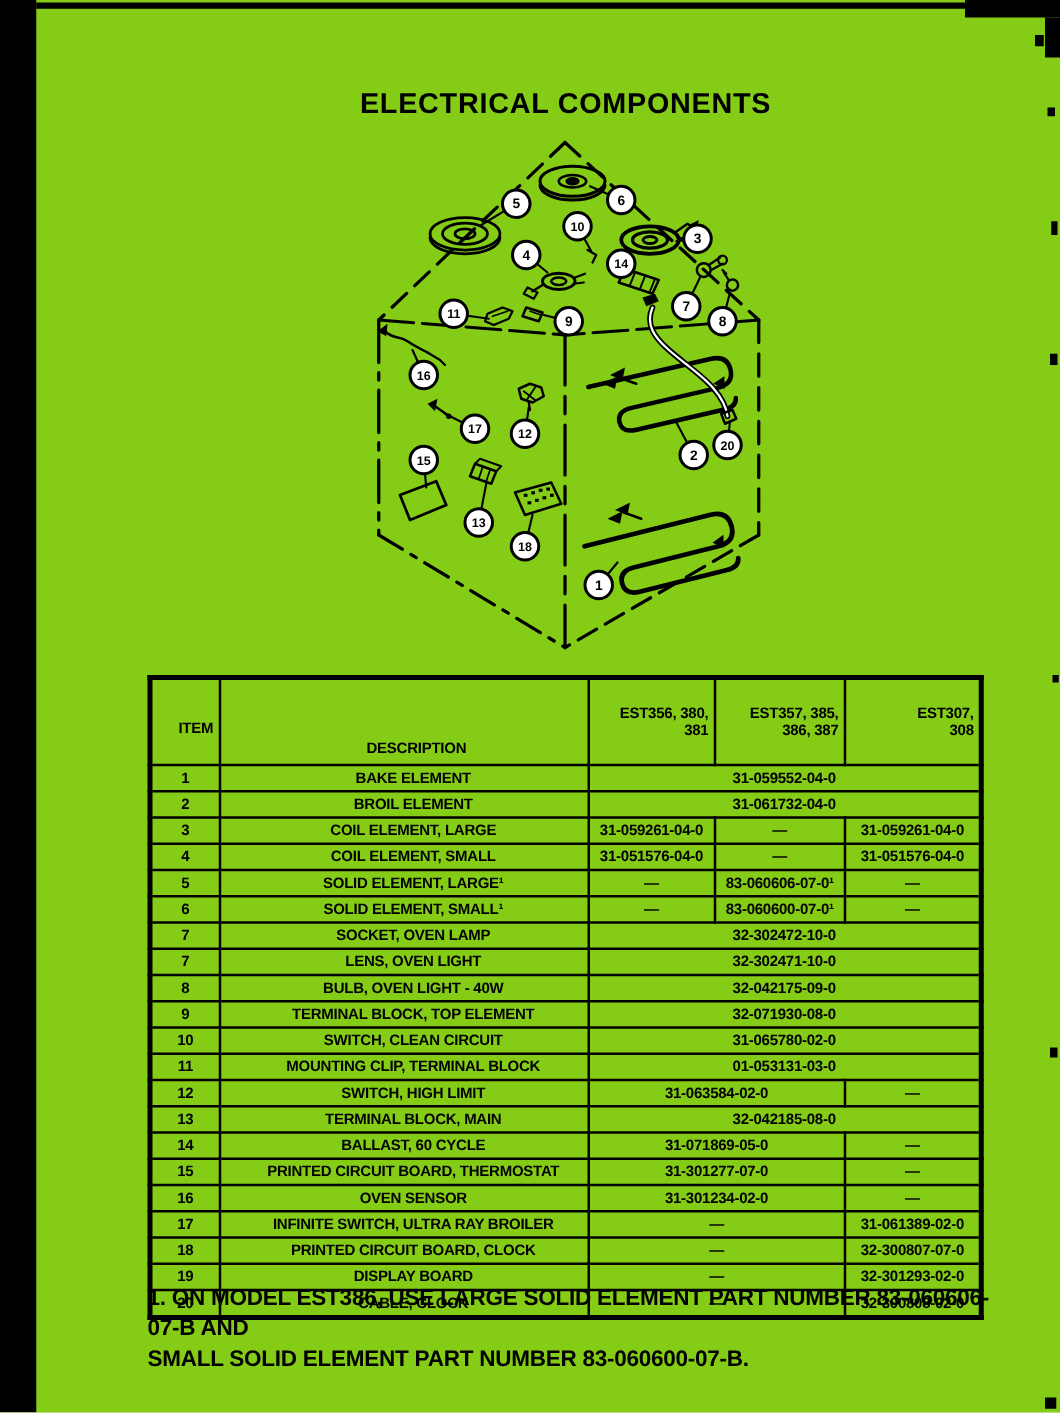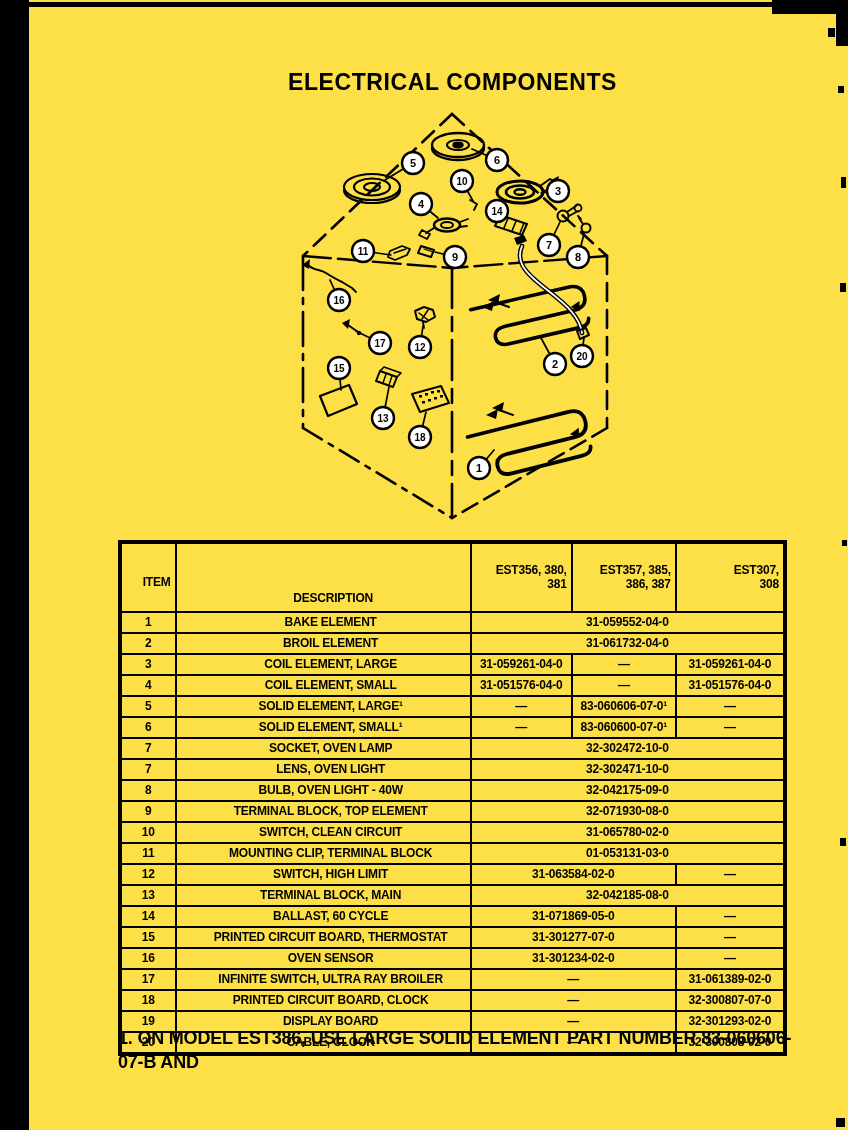--- a/index.html
+++ b/index.html
@@ -1,17 +1,17 @@
 <!DOCTYPE html>
 <html><head>
 <meta charset="utf-8">
 <style>
   html,body{margin:0;padding:0;background:#e8e8e8;}
   .page{
-    position:relative;width:848px;height:1130px;background:#fde047;
+    position:relative;width:848px;height:1130px;background:#84cc16;
     font-family:"Liberation Sans","DejaVu Sans",sans-serif;color:#000;
     overflow:hidden;margin:0 auto;
   }
   
   .edge{position:absolute;background:#000;}
   .title{
     position:absolute;left:118px;top:54px;width:669px;text-align:center;
     font-size:23px;font-weight:bold;letter-spacing:0.6px;
   }
   .diagram{position:absolute;left:280px;top:100px;}
@@ -421,15 +421,16 @@
           <td>20</td>
           <td class="c-desc">CABLE, CLOCK</td>
           <td colspan="2">—</td>
           <td>32-300808-02-0</td>
         </tr>
       </tbody>
   </table>
 
   <div class="footnote">
     <div>1. ON MODEL EST386, USE LARGE SOLID ELEMENT PART NUMBER 83-060606-07-B AND</div>
+    <div>SMALL SOLID ELEMENT PART NUMBER 83-060600-07-B.</div>
   </div>
 
 </div>
 
 </body></html>

